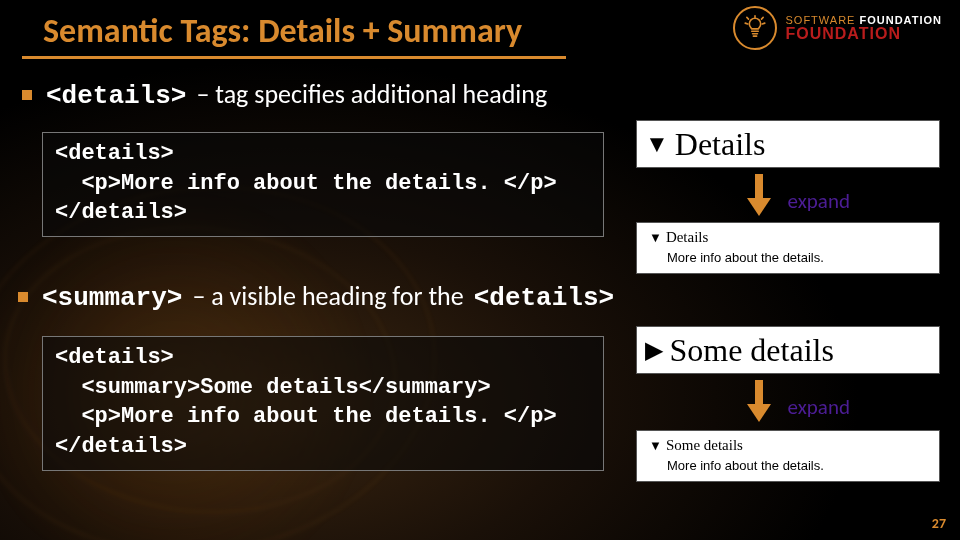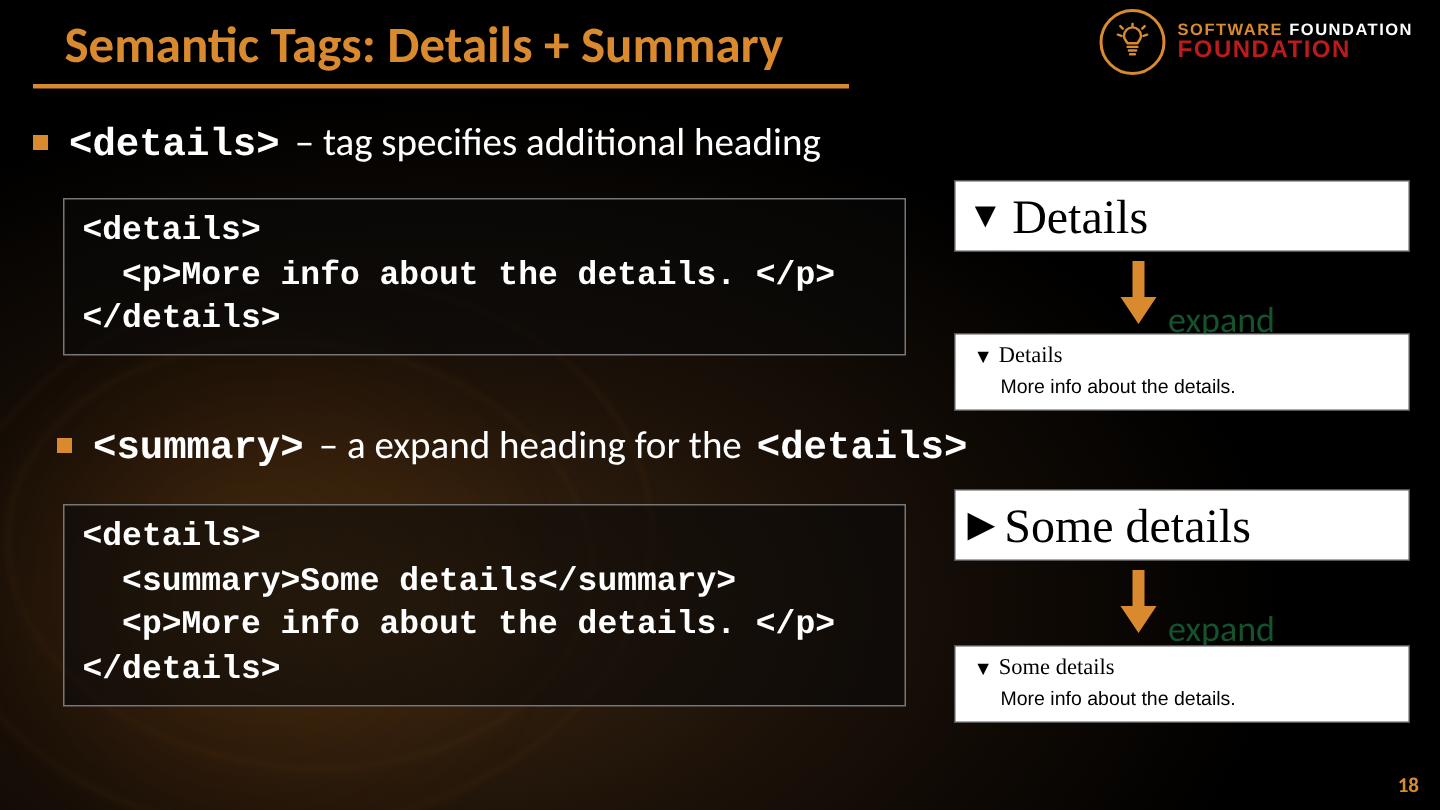--- a/index.html
+++ b/index.html
@@ -35,21 +35,21 @@
   .logo {
     position: absolute; right: 18px; top: 6px; display: flex; align-items: center; gap: 8px;
   }
   .logo-bulb {
     width: 44px; height: 44px; border: 2px solid #d98a2e; border-radius: 50%;
     display: flex; align-items: center; justify-content: center;
   }
   .logo-bulb svg { width: 26px; height: 26px; }
   .logo-text { line-height: 1.0; font-family: Arial, sans-serif; }
   .logo-line1 { font-size: 11px; letter-spacing: 1px; }
-  .logo-su { color: #d98a2e; font-weight: bold; text-align: center; }
+  .logo-su { color: #d98a2e; font-weight: normal; text-align: center; }
   .logo-uni { color: #fff; font-weight: bold; }
   .logo-line2 { font-size: 16px; font-weight: bold; color: #b91c1c; letter-spacing: 1px; }
 
   .bullet-row { position: absolute; display: flex; align-items: baseline; gap: 10px; font-size: 26px; }
   .bullet-sq { width: 10px; height: 10px; background: #d98a2e; display: inline-block; margin-right: 4px; position: relative; top: -3px; }
   .code-inline { font-family: Consolas, "Courier New", monospace; font-weight: bold; color: #fff; }
   .desc { color: #fff; }
 
   .codebox {
     position: absolute; border: 1px solid #777; background: rgba(10,10,10,0.55);
@@ -64,21 +64,21 @@
   }
   .preview .tri { font-family: Arial, sans-serif; font-size: 24px; margin: 0 6px 0 8px; color:#000; line-height:1; }
   .preview .tri.small { font-size: 13px; margin: 0 4px 0 6px; }
   .preview .lbl { font-size: 32px; }
   .preview .lbl.small { font-size: 15px; }
   .preview.stack { display: block; padding: 4px 8px 6px 6px; font-size: 14px; line-height: 1.35; }
   .preview.stack .row1 { display:flex; align-items:center; }
   .preview.stack .body { font-family: Liberation Sans, sans-serif; font-size: 13px; margin-left: 24px; margin-top: 2px; }
 
   .expand-block { position: absolute; display: flex; flex-direction: column; align-items: center; }
-  .expand-label { font-size: 24px; color: #14532d; margin-top: 17px; }
+  .expand-label { font-size: 21px; color: #4c1d95; margin-top: 6px; }
   .arrow-down svg { width: 30px; height: 46px; }
 
   .pagenum {
     position: absolute; right: 14px; bottom: 8px;
     font-size: 14px; font-weight: bold; color: #d98a2e;
   }
 </style>
 </head>
 <body>
 
@@ -133,24 +133,24 @@
 <div class="expand-label" style="position:absolute; right:110px; top:182px;">expand</div>
 
 <div class="preview stack" style="right:20px; top:222px; width:304px;">
   <div class="row1">
     <span class="tri small">▼</span>
     <span class="lbl small">Details</span>
   </div>
   <div class="body">More info about the details.</div>
 </div>
 
-<div class="bullet-row" style="left:38px; top:280px;">
+<div class="bullet-row" style="left:18px; top:280px;">
   <span class="bullet-sq"></span>
   <span class="code-inline">&lt;summary&gt;</span>
-  <span class="desc"><span> – </span><span>a expand heading for the </span></span>
+  <span class="desc"><span> – </span><span>a visible heading for the </span></span>
   <span class="code-inline">&lt;details&gt;</span>
 </div>
 
 <div class="codebox" style="left:42px; top:336px; width:562px;">&lt;details&gt;
   &lt;summary&gt;Some details&lt;/summary&gt;
   &lt;p&gt;More info about the details. &lt;/p&gt;
 &lt;/details&gt;</div>
 
 <div class="preview" style="right:20px; top:326px; width:304px; height:48px;">
   <span class="tri">▶</span>
@@ -170,13 +170,13 @@
 <div class="expand-label" style="position:absolute; right:110px; top:388px;">expand</div>
 
 <div class="preview stack" style="right:20px; top:430px; width:304px;">
   <div class="row1">
     <span class="tri small">▼</span>
     <span class="lbl small">Some details</span>
   </div>
   <div class="body">More info about the details.</div>
 </div>
 
-<div class="pagenum">18</div>
+<div class="pagenum">27</div>
 
 </body></html>

